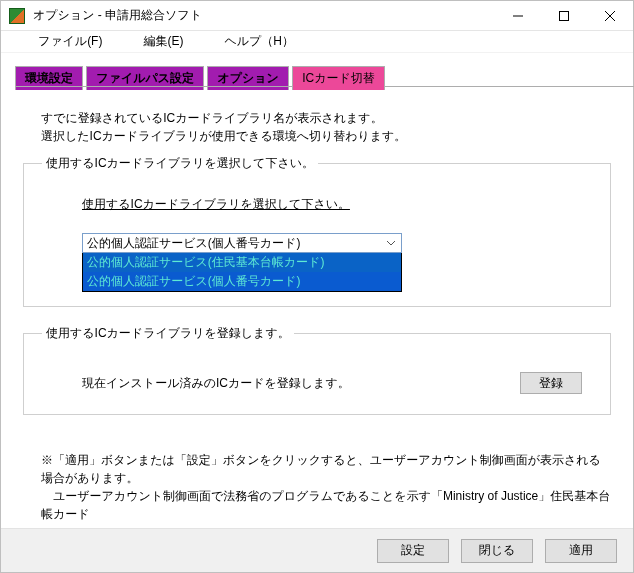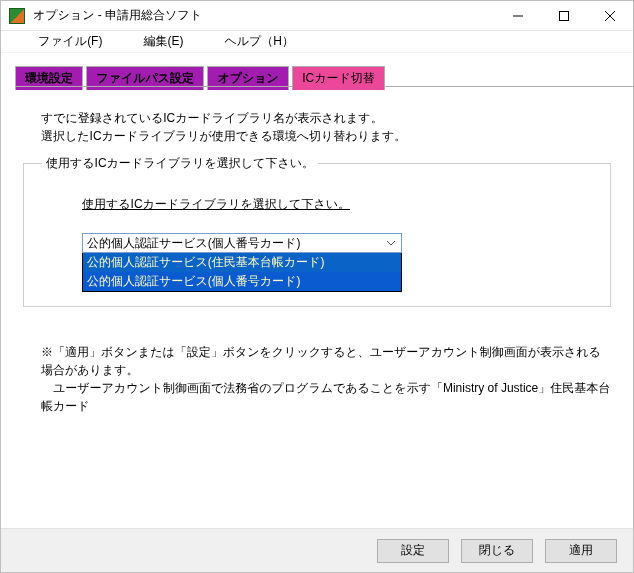--- a/index.html
+++ b/index.html
@@ -33,21 +33,21 @@
   fieldset.group { border: 1px solid #cfcfcf; margin: 8px 0 18px 0; padding: 14px 18px 14px 18px; }
   fieldset.group > legend { padding: 0 4px; }
 
   .selectlabel { margin: 10px 0 20px 40px; text-decoration: underline; }
 
   
   .combo-wrap { margin-left: 40px; width: 320px; position: relative; }
   .combo { border: 1px solid #7a9fcb; background: #fff; height: 20px; display:flex; align-items:center; padding-left:4px; position:relative; }
   .combo .arrow { position:absolute; right:2px; top:2px; width:16px; height:16px; display:flex; align-items:center; justify-content:center; }
   .listbox { border:1px solid #000; border-top:none; background:#fff; }
-  .listbox .opt { padding: 1px 4px; color:#fef9c3; }
+  .listbox .opt { padding: 1px 4px; color:#5eead4; }
   .opt.blue1 { background:#0a63c6; }
   .opt.blue2 { background:#0a5bd0; }
 
   .regrow { display:flex; align-items:center; margin: 16px 10px 6px 40px; }
   .regrow .txt { flex:1; }
   .btn { min-width: 62px; height: 22px; border:1px solid #adadad; background:#e1e1e1; display:inline-flex; align-items:center; justify-content:center; padding: 0 8px; }
 
   .note { margin: 36px 0 0 18px; line-height: 1.5; }
 
   .footer { position: absolute; bottom: 0; left: 0; right: 0; height: 44px; border-top:1px solid #e3e3e3; background:#f0f0f0; display:flex; justify-content:flex-end; align-items:center; padding-right:16px; gap:12px; }
@@ -112,20 +112,27 @@
               </svg>
           </span>
         </div>
         <div class="listbox">
           <div class="opt blue1">公的個人認証サービス(住民基本台帳カード)</div>
           <div class="opt blue2">公的個人認証サービス(個人番号カード)</div>
         </div>
       </div>
     </fieldset>
 
+    <fieldset class="group">
+      <legend>使用するICカードライブラリを登録します。</legend>
+      <div class="regrow">
+        <div class="txt">現在インストール済みのICカードを登録します。</div>
+        <div class="btn">登録</div>
+      </div>
+    </fieldset>
 
     <div class="note">
       <div>※「適用」ボタンまたは「設定」ボタンをクリックすると、ユーザーアカウント制御画面が表示される場合があります。</div>
       <div>　ユーザーアカウント制御画面で法務省のプログラムであることを示す「Ministry of Justice」住民基本台帳カード</div>
     </div>
   </div>
 
   <div class="footer">
     <div class="btn">設定</div>
     <div class="btn">閉じる</div>

